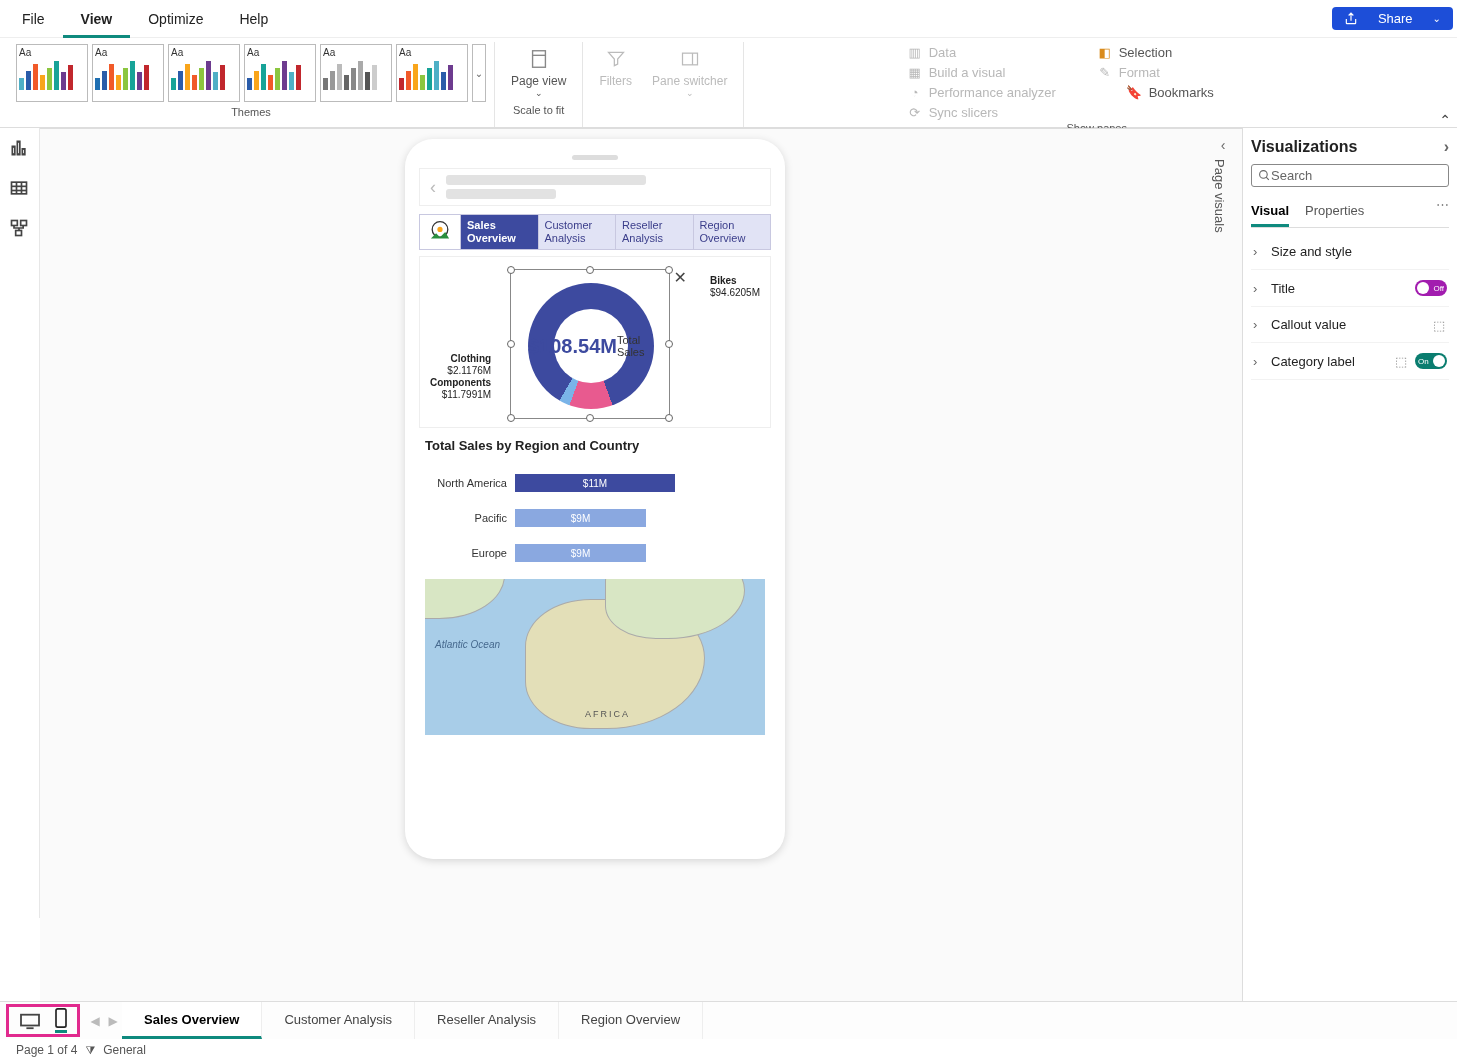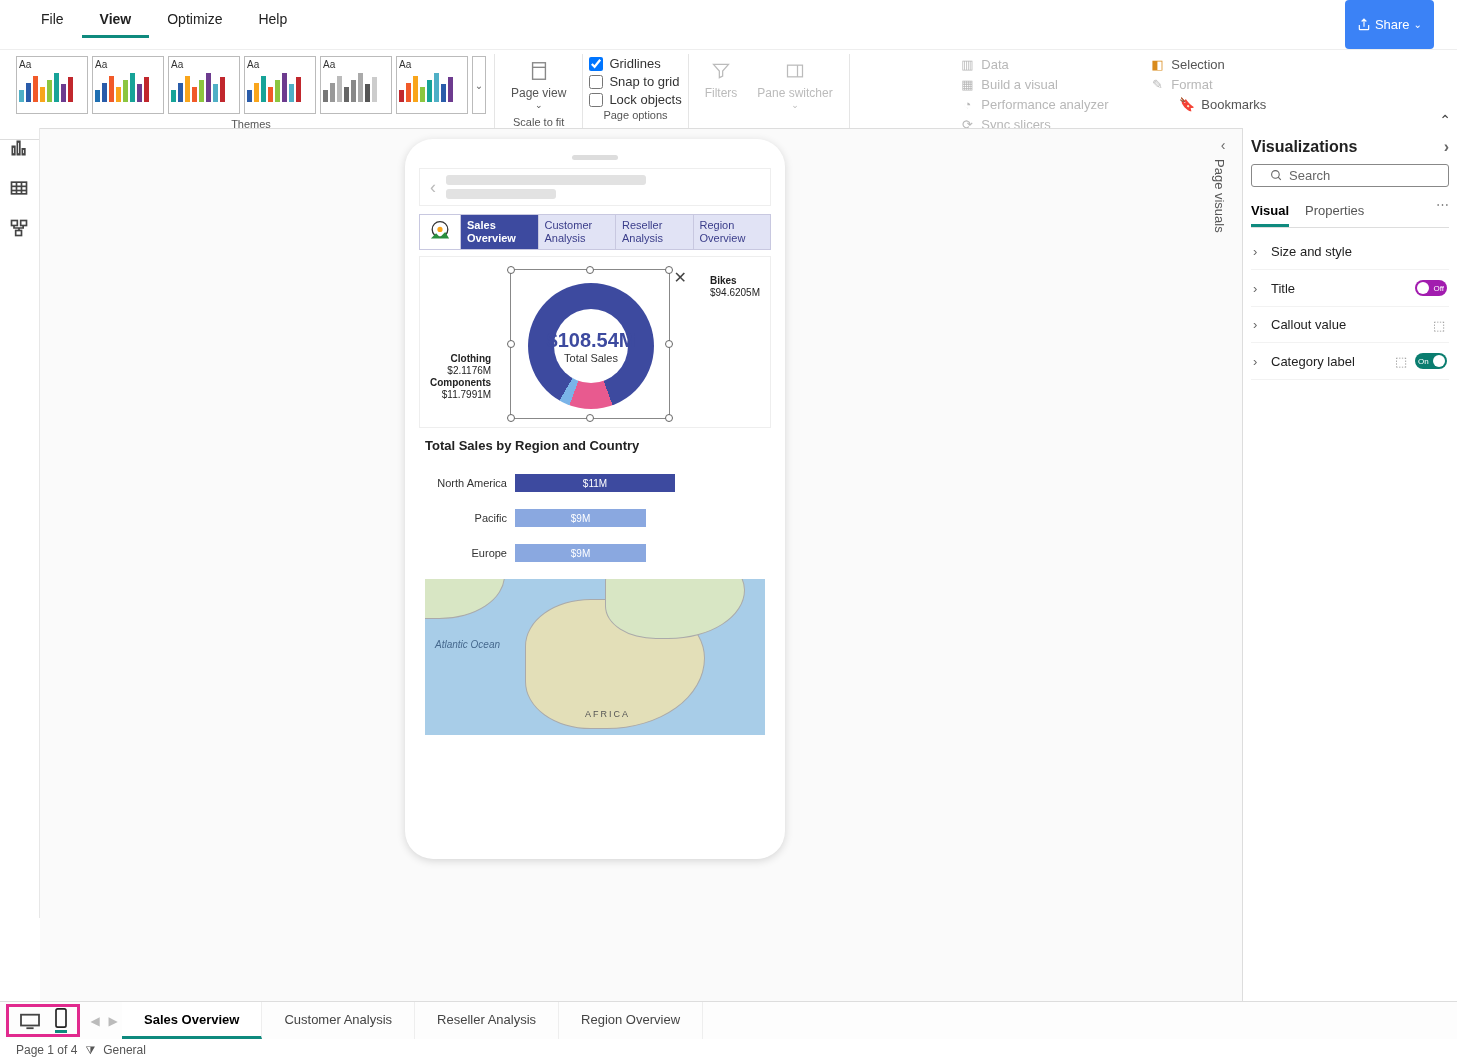--- a/index.html
+++ b/index.html
@@ -1,21 +1,21 @@
 <!DOCTYPE html>
 <html><head>
 <meta charset="utf-8">
 <style>
 *{box-sizing:border-box;margin:0;padding:0;font-family:"Segoe UI",Arial,sans-serif}
 body{background:#fff;color:#222;width:1457px;height:1061px;overflow:hidden;position:relative}
 
-.menubar{display:flex;height:50px;padding:0 23px;border-bottom:1px solid #eee}
+.menubar{display:flex;align-items:center;height:38px;padding:0 4px;border-bottom:1px solid #eee}
 .menubar .m{padding:0 18px;height:38px;line-height:38px;font-size:14px;cursor:pointer}
 .menubar .m.active{border-bottom:3px solid #0f8a7e;font-weight:600}
-.share{margin-left:auto;background:#3b82f6;color:#fff;border-radius:4px;padding:4px 12px;font-size:13px;display:flex;align-items:center;gap:4px}
+.share{margin-left:auto;background:#1d4ed8;color:#fff;border-radius:4px;padding:4px 12px;font-size:13px;display:flex;align-items:center;gap:20px}
 
 .ribbon{display:flex;border-bottom:1px solid #ddd;padding:4px 8px 0;height:90px}
 .rgroup{display:flex;flex-direction:column;align-items:center;padding:0 6px}
 .rgroup+.rgroup{border-left:1px solid #e5e5e5}
 .rgroup .gl{font-size:11px;color:#555;padding:2px 0}
 .themes{display:flex;gap:4px;padding:2px}
 .theme{width:72px;height:58px;border:1px solid #bbb;background:#fff;position:relative;padding:2px}
 .theme .aa{font-size:10px;color:#333}
 .theme .bars{display:flex;align-items:flex-end;gap:2px;height:28px;margin-top:4px}
 .theme .bars span{width:5px}
@@ -43,21 +43,21 @@
 .skln{height:10px;background:#e2e2e2;border-radius:3px}
 .tabs{display:flex;margin-top:8px;background:#e1e3f5;border:1px solid #c8c8e0}
 .tabs .logo{width:40px;background:#fff;display:flex;align-items:center;justify-content:center}
 .tabs .t{flex:1;font-size:11px;line-height:13px;padding:4px 6px;color:#3a3d8a;border-left:1px solid #c8c8e0;text-align:left}
 .tabs .t.active{background:#3d4a9f;color:#fff;font-weight:600}
 .donutcard{background:#fff;border:1px solid #eee;margin-top:6px;height:172px;position:relative}
 .selbox{position:absolute;left:90px;top:12px;width:160px;height:150px;border:1px solid #888}
 .selbox .h{position:absolute;width:8px;height:8px;background:#fff;border:1px solid #666;border-radius:50%}
 .donut{position:absolute;left:108px;top:26px;width:126px;height:126px;border-radius:50%;background:conic-gradient(from 160deg,#e85a8f 0 40deg,#7ab4e8 40deg 50deg,#3d4a9f 50deg 360deg)}
 .donut::after{content:"";position:absolute;inset:26px;background:#fff;border-radius:50%}
-.donut .ctr{position:absolute;inset:0;display:flex;flex-direction:column;align-items:center;justify-content:center;z-index:2}
+.donut .ctr{position:absolute;inset:0;display:flex;flex-direction:row;align-items:center;justify-content:center;z-index:2}
 .donut .ctr .v{font-size:20px;font-weight:700;color:#3d4a9f}
 .donut .ctr .l{font-size:11px;color:#333}
 .dlabel{position:absolute;font-size:10px;color:#222;line-height:12px}
 .kpis{display:flex;gap:6px;margin-top:6px}
 .kpi{flex:1;background:#fff;border:1px solid #eee;text-align:center;padding:6px 0}
 .kpi .v{font-size:22px;font-weight:700;color:#3d4a9f}
 .kpi .l{font-size:11px;color:#333}
 .barttl{font-size:13px;font-weight:600;padding:10px 6px 4px;color:#222}
 .brow{display:flex;align-items:center;margin:17px 6px;font-size:11px}
 .brow .bl{width:90px;text-align:right;padding-right:8px;color:#333}
@@ -65,21 +65,21 @@
 .map{margin:8px 6px 0;height:156px;background:linear-gradient(#a8cde8,#a8cde8);position:relative;overflow:hidden}
 .map .land{position:absolute;width:180px;height:130px;background:#e3dfb8;border:1px solid #aaa;border-radius:40% 50% 60% 40%}
 .map .lab{position:absolute;font-size:10px;color:#46698e;font-style:italic}
 
 .rcoll{position:absolute;right:223px;top:8px;width:22px;height:160px;text-align:center}
 .rcoll .chev{font-size:14px;color:#666}
 .rcoll .vt{writing-mode:vertical-rl;font-size:13px;color:#555;margin-top:6px}
 
 .vpane{position:absolute;right:0;top:128px;width:215px;bottom:60px;border-left:1px solid #ddd;background:#fff;padding:10px 8px}
 .vpane .hdr{display:flex;align-items:center;justify-content:space-between;font-size:16px;font-weight:600;padding-bottom:8px}
-.srch{display:flex;align-items:center;border:1px solid #888;border-radius:3px;padding:3px 18px;gap:6px;font-size:13px;color:#666;margin-bottom:10px}
+.srch{display:flex;align-items:center;border:1px solid #888;border-radius:3px;padding:3px 6px;font-size:13px;color:#666;margin-bottom:10px}
 .vtabs{display:flex;gap:16px;font-size:13px;border-bottom:1px solid #ddd;margin-bottom:6px}
 .vtabs .vt{padding:6px 0;color:#555}
 .vtabs .vt.active{border-bottom:3px solid #0f8a7e;color:#000;font-weight:600}
 .vtabs .more{margin-left:auto;color:#666}
 .frow{display:flex;align-items:center;padding:10px 2px;font-size:13px;color:#222;border-bottom:1px solid #f2f2f2;gap:6px}
 .frow .chvr{color:#666;width:12px}
 .frow .sp{flex:1}
 .tog{width:32px;height:16px;border-radius:10px;position:relative;font-size:8px;color:#fff;display:flex;align-items:center}
 .tog.off{background:#a21caf;justify-content:flex-end;padding-right:3px}
 .tog.on{background:#0a7d6f;justify-content:flex-start;padding-left:3px}
@@ -208,37 +208,20 @@
             <rect x="5" y="3" width="14" height="18"></rect>
             <line x1="5" y1="8" x2="19" y2="8"></line>
           </svg>
         </span>
       <span>Page view</span>
         <span style="font-size:9px">⌄</span>
     </div>
     <div class="gl">Scale to fit</div>
   </div>
   <div class="rgroup">
-    <div class="chks">
-      <label>
-          <input type="checkbox" checked="" style="">
-          <span>Gridlines</span>
-        </label>
-      <label>
-          <input type="checkbox" style="">
-          <span>Snap to grid</span>
-        </label>
-      <label>
-          <input type="checkbox" style="">
-          <span>Lock objects</span>
-        </label>
-    </div>
-    <div class="gl">Page options</div>
-  </div>
-  <div class="rgroup">
     <div style="display:flex">
       <div class="rbtn" style="color:#bbb">
         <span class="ico">
             <svg width="20" height="20" viewBox="0 0 24 24" fill="none" stroke="#bbb" stroke-width="1.5">
               <path d="M3 4h18l-7 8v6l-4 2v-8z"></path>
             </svg>
           </span>
         <span>Filters</span>
       </div>
       <div class="rbtn" style="color:#bbb">

